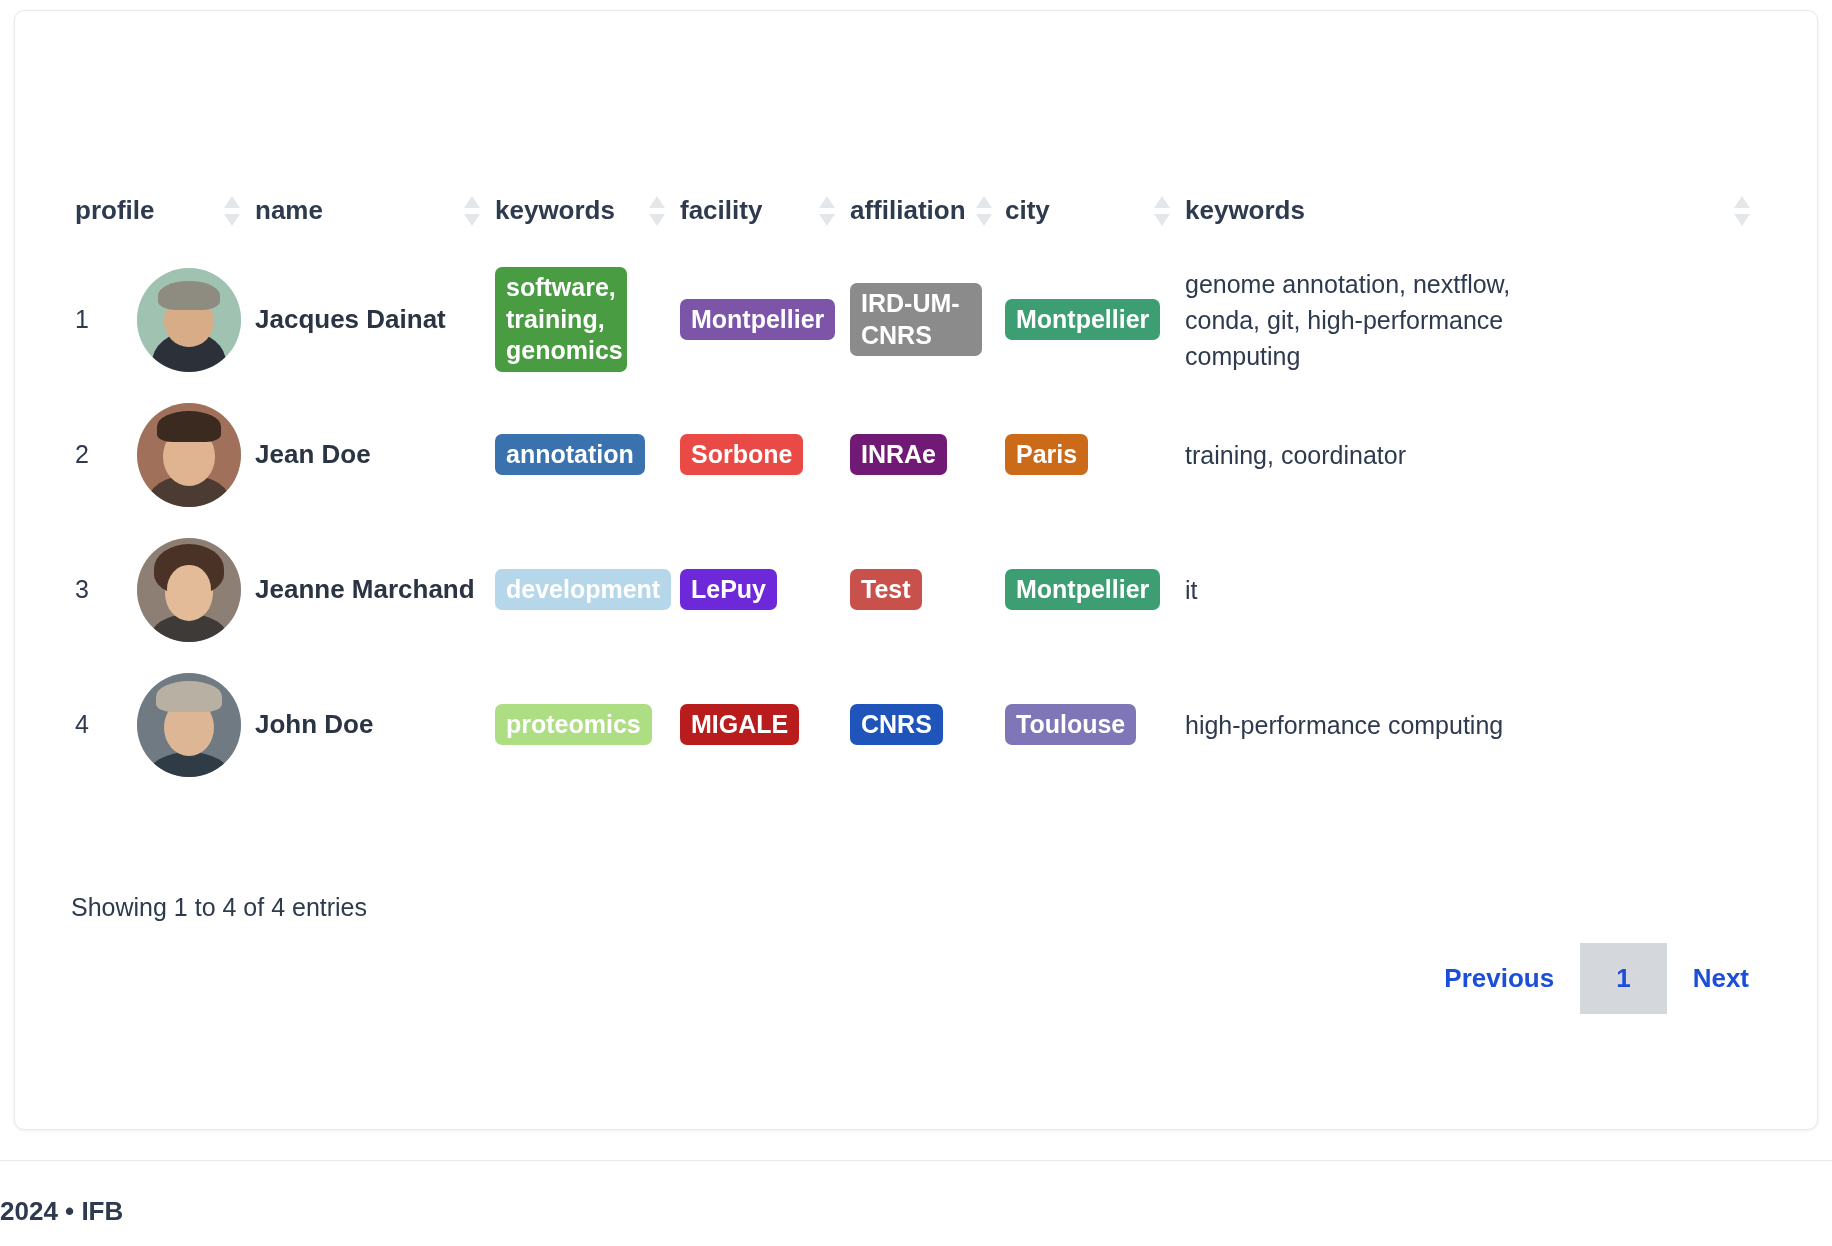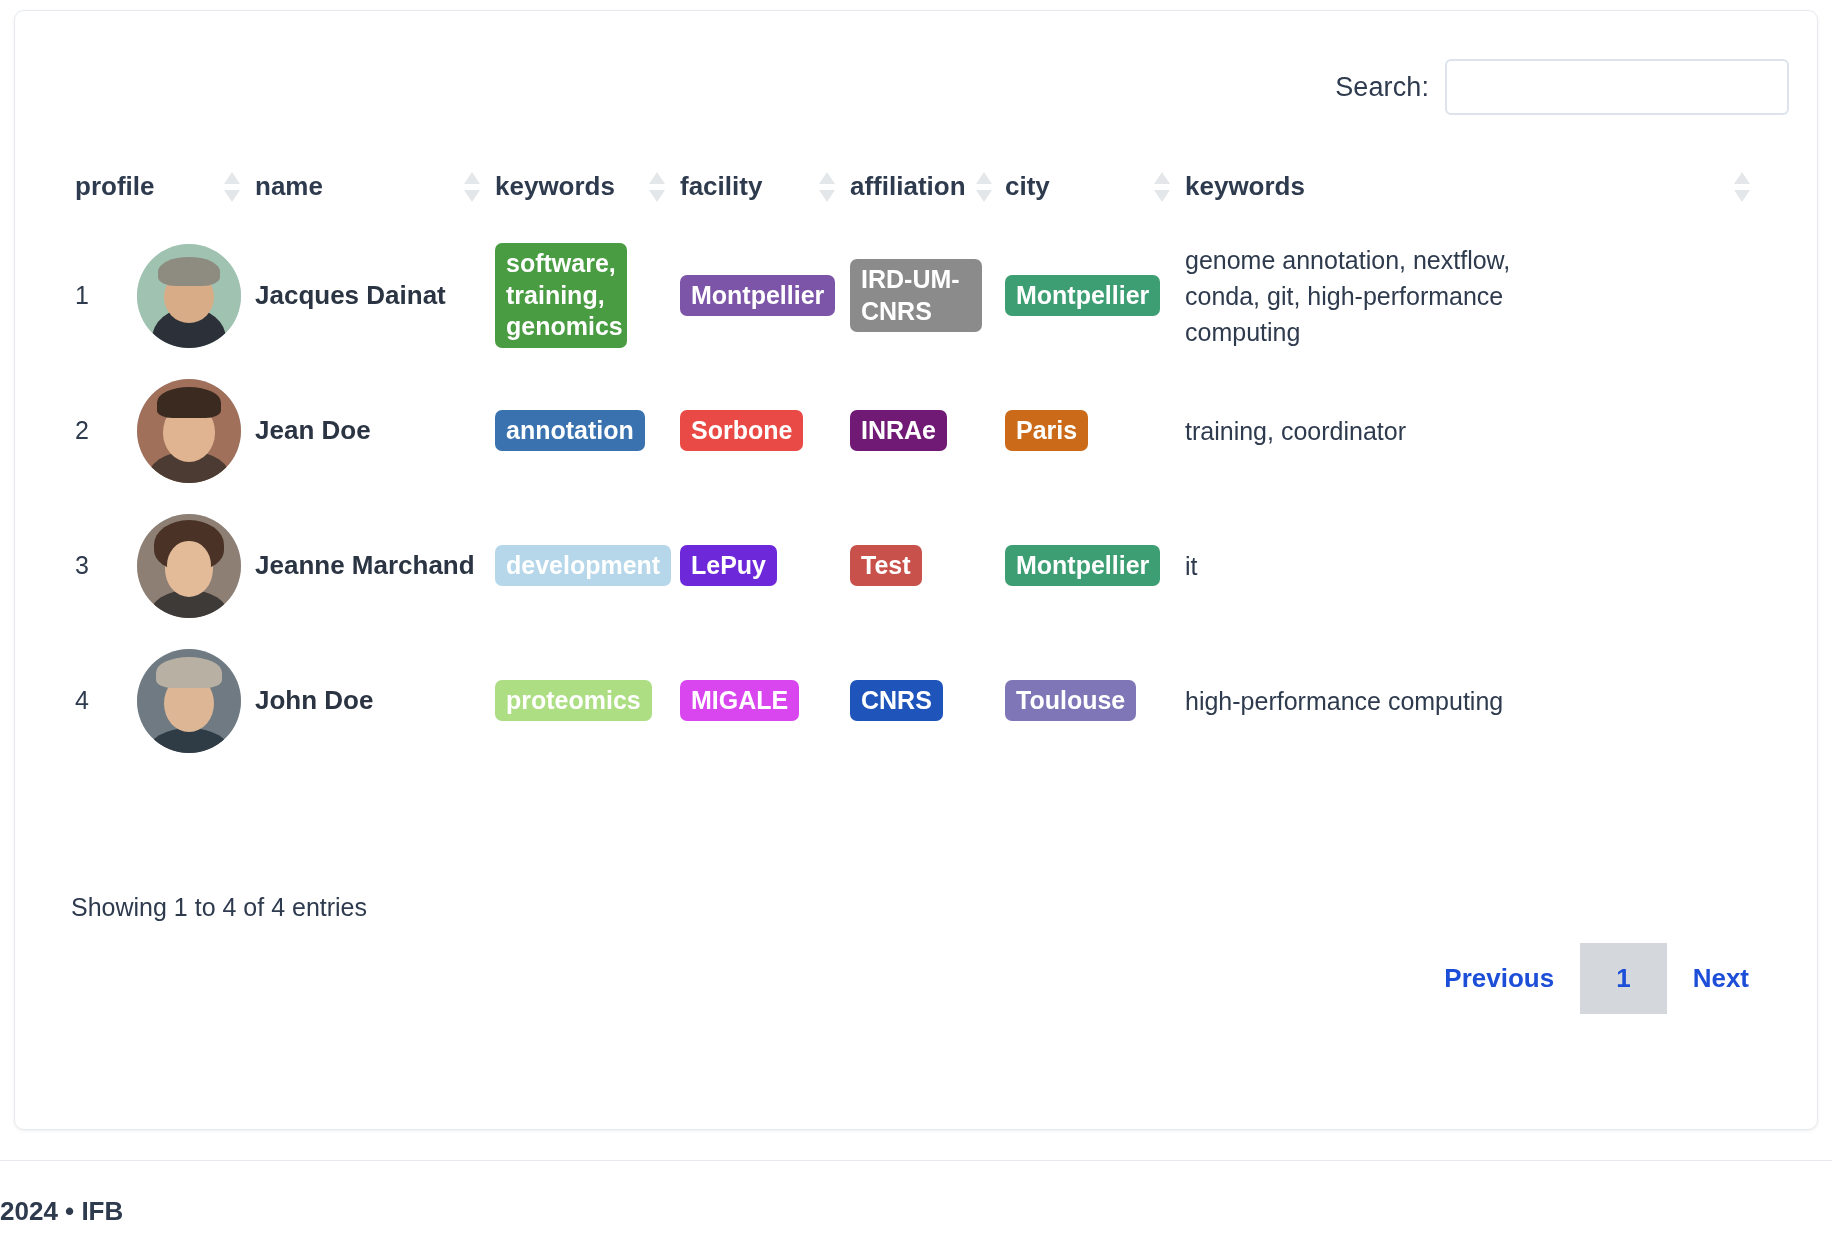--- a/index.html
+++ b/index.html
@@ -76,20 +76,21 @@
     color: #2e3a4d;
     padding: 0 0 26px 0;
     vertical-align: middle;
     white-space: nowrap;
   }
   .th-inner {
     display: flex;
     align-items: center;
     justify-content: space-between;
     padding-right: 14px;
+    margin-top: 24px;
   }
   .sort-ico {
     display: inline-block;
     width: 17px;
     height: 30px;
     position: relative;
     flex: 0 0 auto;
     margin-left: 10px;
   }
   .sort-ico::before, .sort-ico::after {
@@ -201,24 +202,20 @@
   }
   .gl { font-size: 25px; line-height: 1; }
 </style>
 </head>
 <body>
 
 <div class="page">
 
   <div class="card">
 
-    <div class="search-row">
-      <span class="search-label">Search:</span>
-      <input class="search-input" type="text" placeholder="" style="">
-    </div>
 
     <table class="tbl">
       <colgroup>
         <col style="width:180px">
           <col style="width:240px">
           <col style="width:185px">
         <col style="width:170px">
           <col style="width:155px">
           <col style="width:180px">
           <col style="width:580px">
@@ -380,21 +377,21 @@
               </span>
             </div>
           </td>
           <td>
             <span class="nm">John Doe</span>
           </td>
           <td>
             <span class="badge" style="background:#adde84">proteomics</span>
           </td>
           <td>
-            <span class="badge" style="background:#d946ef">MIGALE</span>
+            <span class="badge" style="background:#b91c1c">MIGALE</span>
           </td>
           <td>
             <span class="badge" style="background:#1f54ba">CNRS</span>
           </td>
           <td>
             <span class="badge" style="background:#7f76b8">Toulouse</span>
           </td>
           <td>
             <span class="kw" style="display:inline-block;max-width:520px">high-performance computing</span>
           </td>

